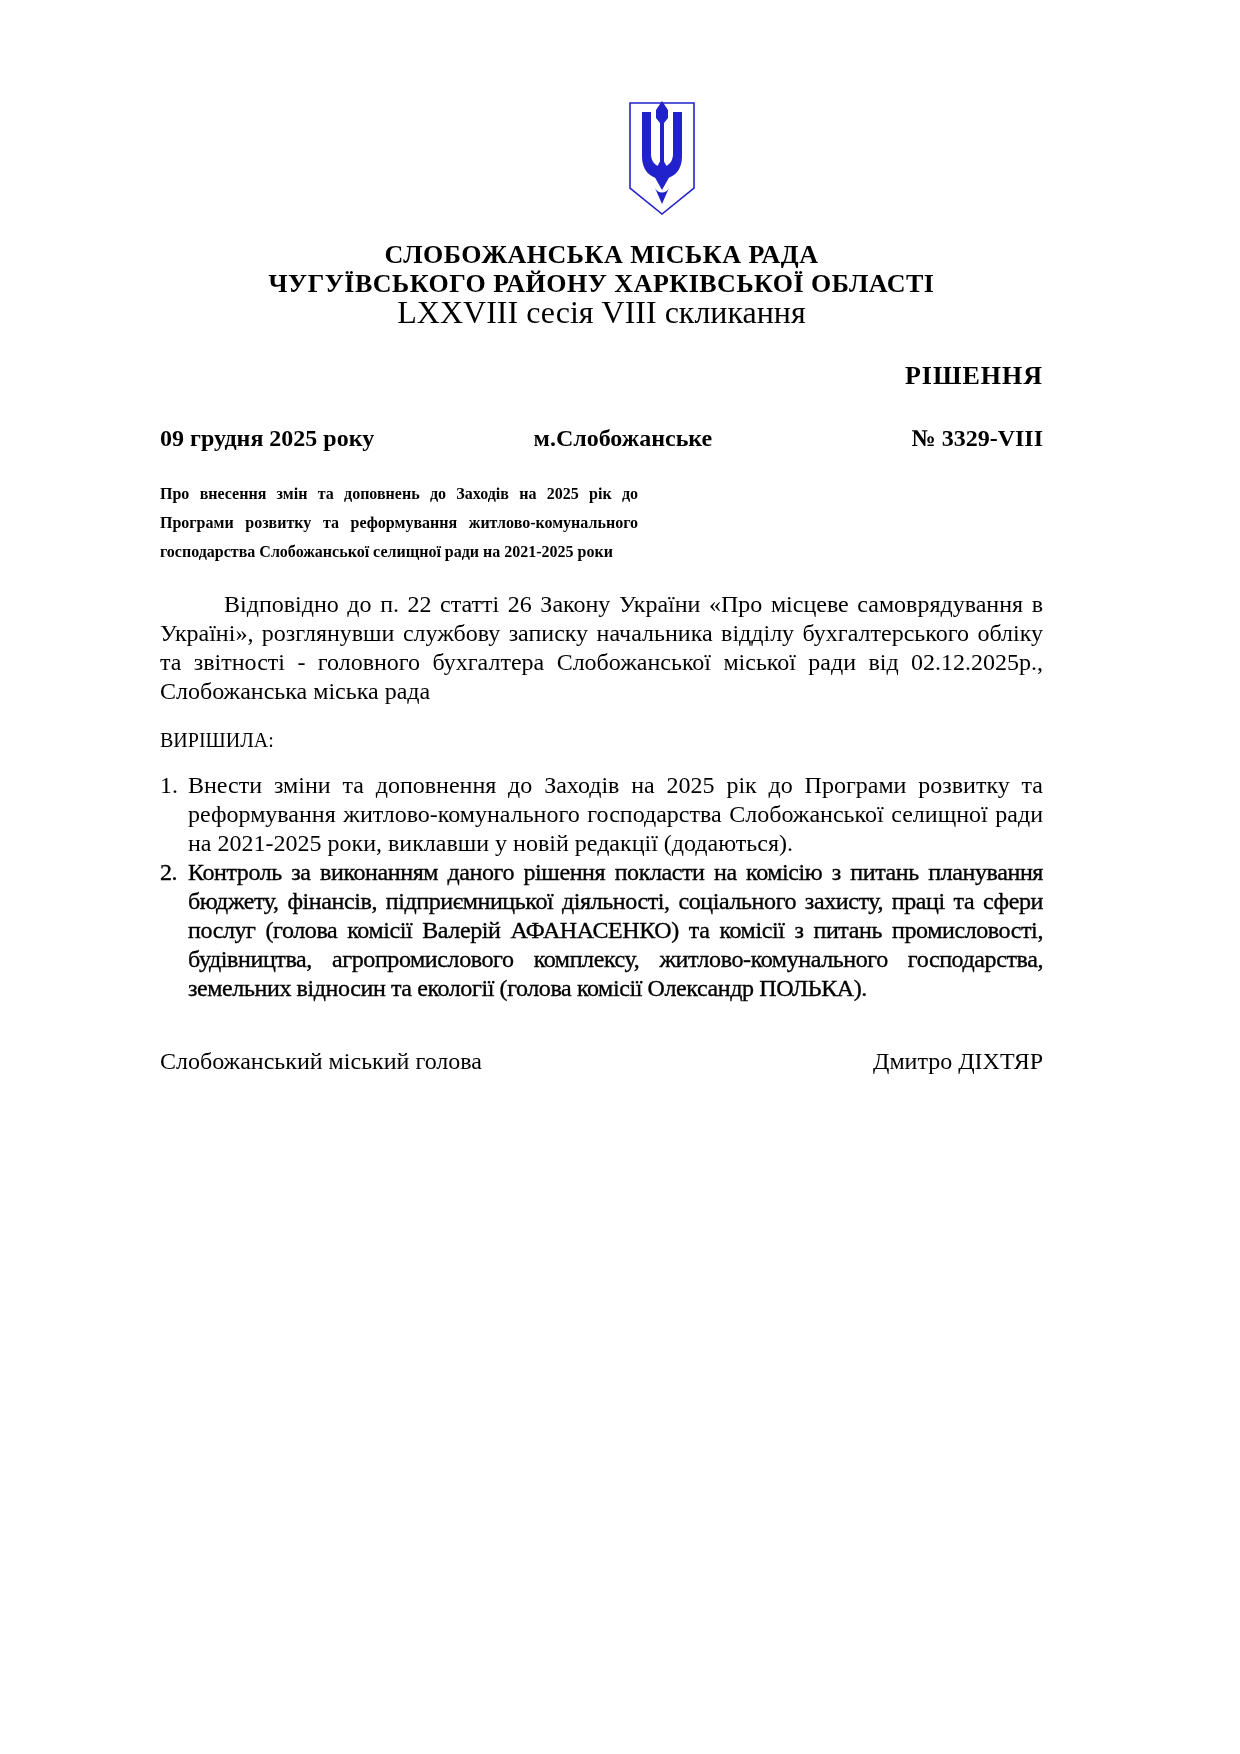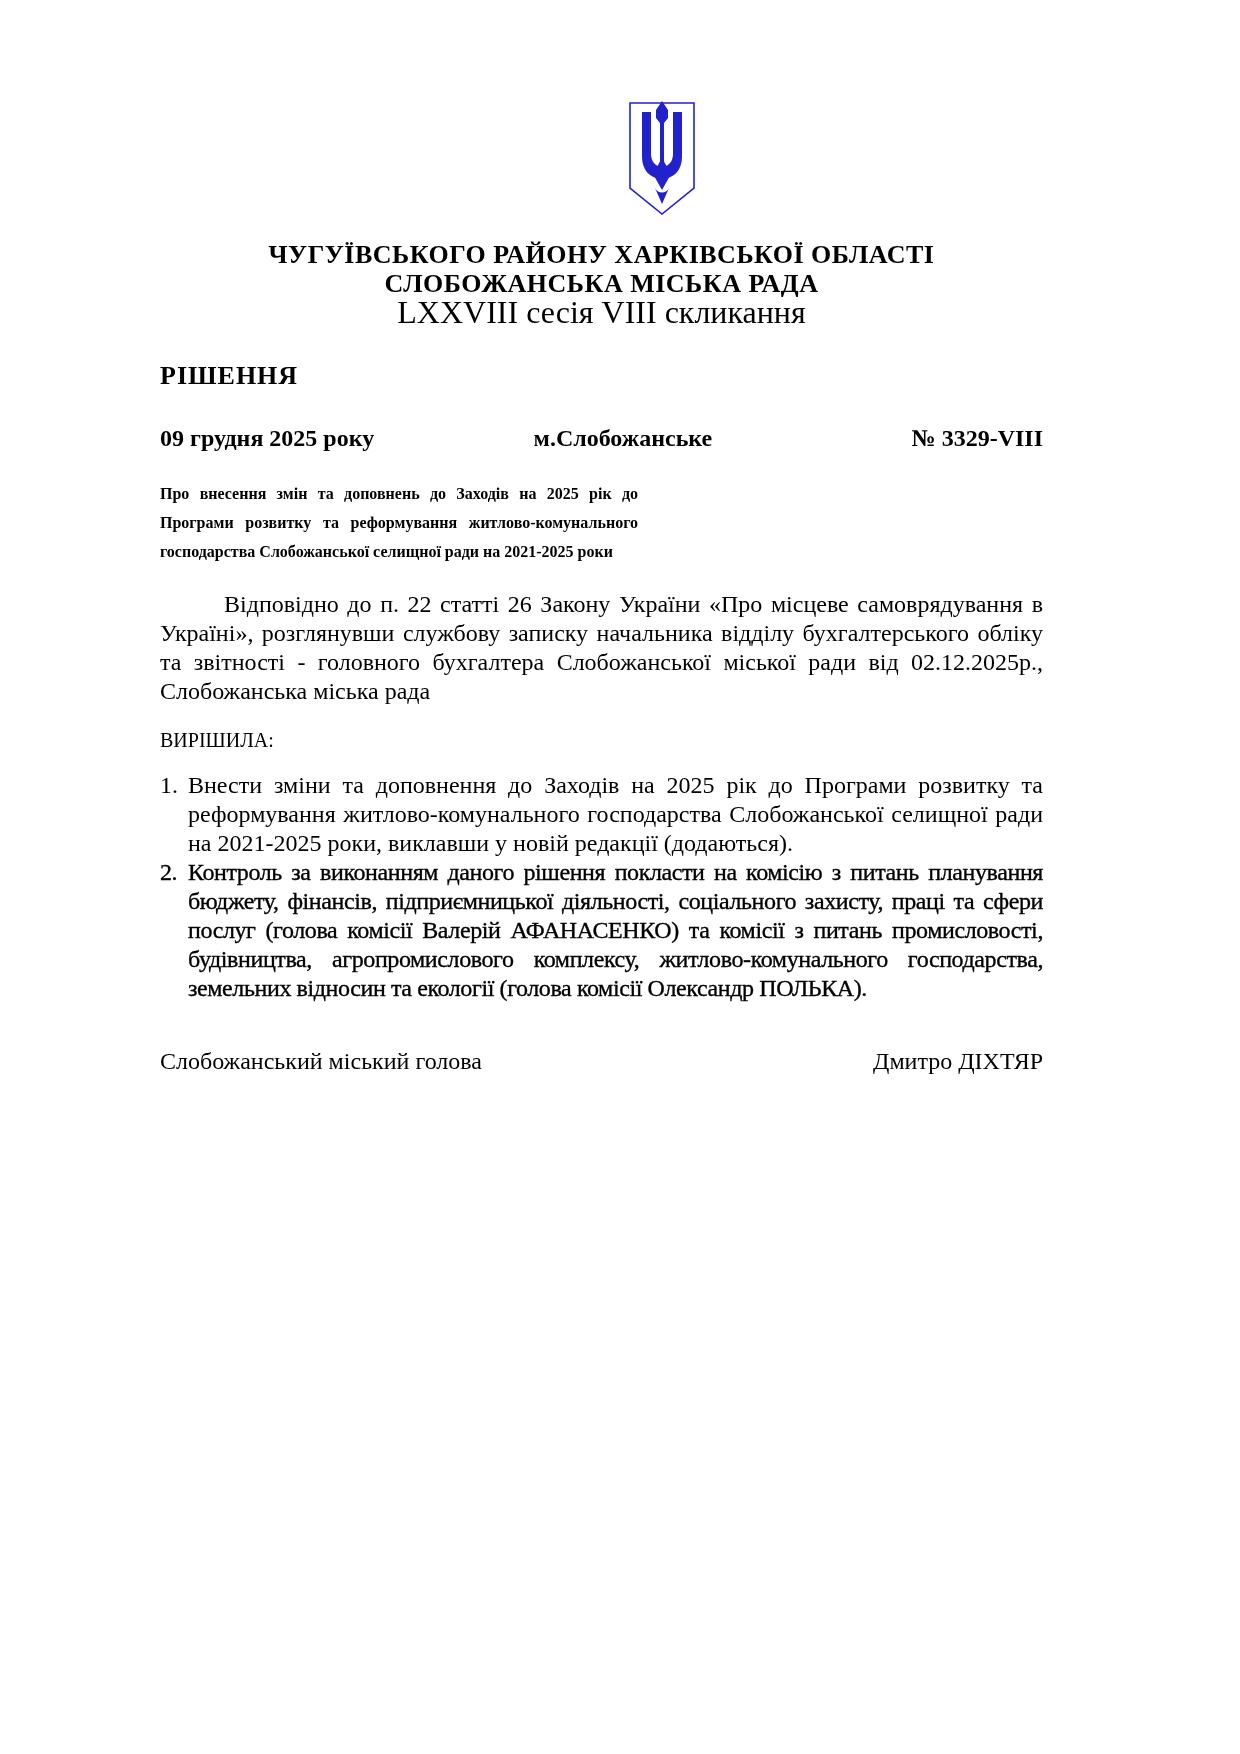--- a/index.html
+++ b/index.html
@@ -15,21 +15,21 @@
   }
   .content { padding:100px 197px 0 160px; }
 
   .emblem-wrap { display:flex; justify-content:center; }
   .emblem { transform:translateX(60px); color:var(--emblem-color); }
 
   .org-header { text-align:center; margin-top:18px; line-height:29px; }
   .org-line-bold { font-weight:bold; font-size:26px; letter-spacing:0.5px; }
   .org-line { font-size:32px; }
 
-  .doc-title { text-align:left; font-weight:bold; font-size:26px; letter-spacing:1px; margin-top:34px; line-height:29px; }
+  .doc-title { text-align:right; font-weight:bold; font-size:26px; letter-spacing:1px; margin-top:34px; line-height:29px; }
 
   .meta-row { display:flex; justify-content:space-between; align-items:flex-start; margin-top:34px; font-weight:bold; font-size:24px; line-height:29px; }
   .meta-place { transform:translateX(-20px); }
 
   .subject { margin-top:26px; width:478px; font-weight:bold; font-size:16px; line-height:29px; text-align:justify; }
 
   .preamble { margin-top:24px; font-size:24px; line-height:29px; text-align:justify; text-indent:64px; }
 
   .resolved { margin-top:20px; font-size:20px; line-height:29px; }
 
@@ -56,22 +56,22 @@
             <path d="M55 12 H46 V54 C46 61 42 66 36 67 L36 79 C48 78 55 69 55 57 Z"></path>
             <path d="M35 1 L41 10 L41 18 L37 23 L37 62 L33 62 L33 23 L29 18 L29 10 Z"></path>
             <path d="M35 58 L44 74 L35 90 L26 74 Z"></path>
             <path d="M28 88 C31 94 39 94 42 88 L35 104 Z"></path>
           </g>
         </svg>
       </span>
     </div>
 
     <div class="org-header">
+      <div class="org-line-bold">СЛОБОЖАНСЬКА  МІСЬКА  РАДА</div>
       <div class="org-line-bold">ЧУГУЇВСЬКОГО РАЙОНУ ХАРКІВСЬКОЇ ОБЛАСТІ</div>
-      <div class="org-line-bold">СЛОБОЖАНСЬКА  МІСЬКА  РАДА</div>
       <div class="org-line">LXXVIII сесія VIII скликання</div>
     </div>
 
     <div class="doc-title">РІШЕННЯ</div>
 
     <div class="meta-row">
       <span class="meta-date">09 грудня 2025 року</span>
       <span class="meta-place">м.Слобожанське</span>
       <span class="meta-number">№ 3329-VIII</span>
     </div>

